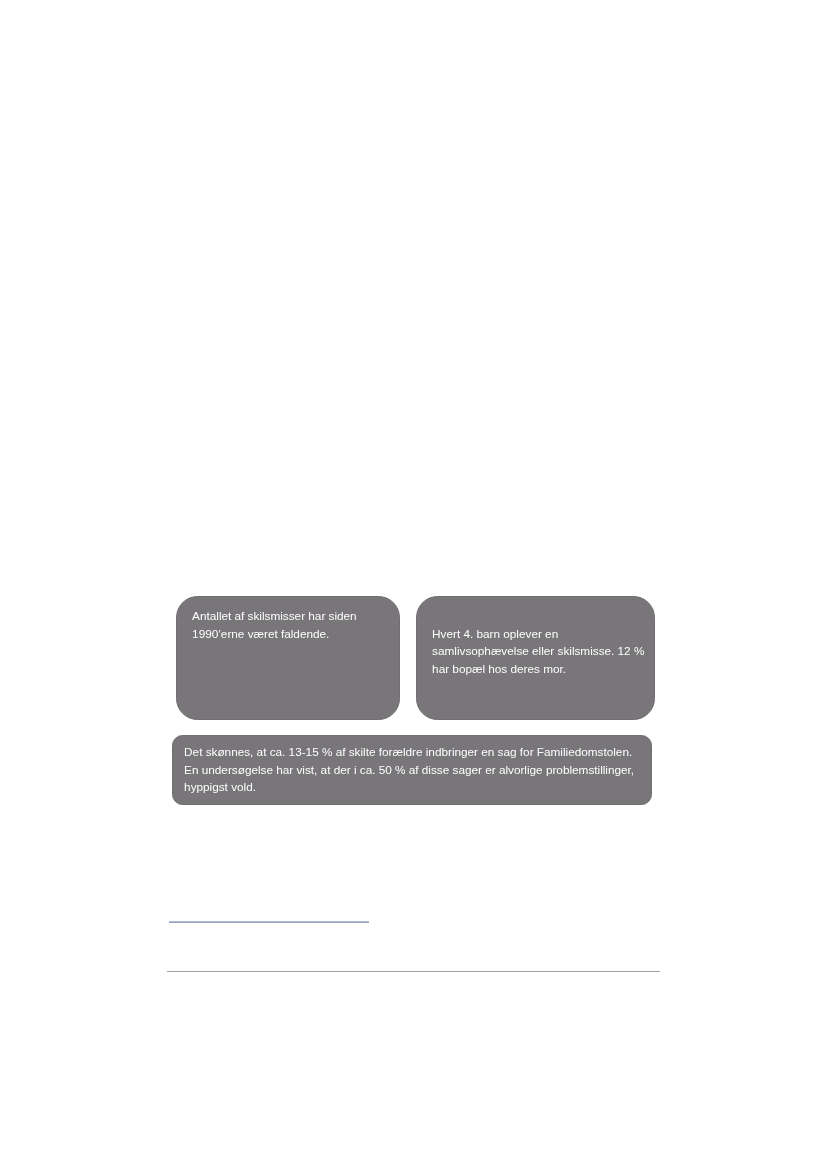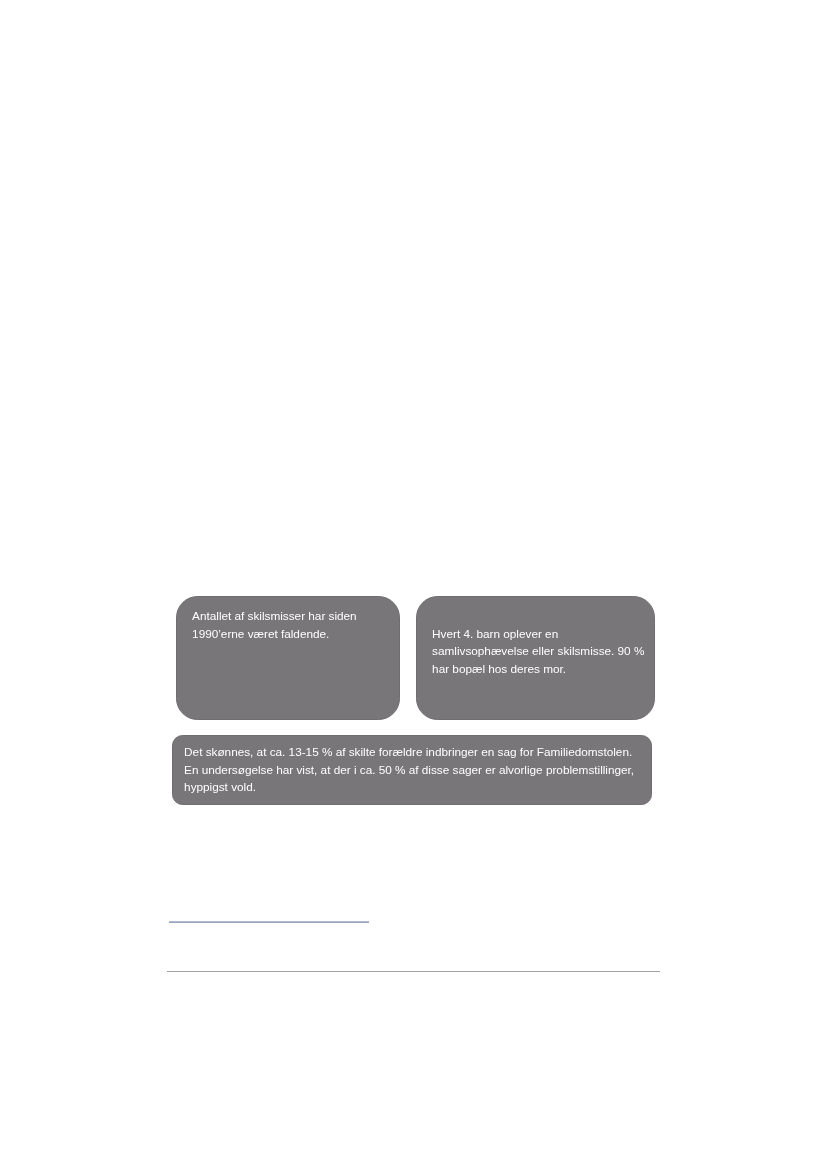--- a/index.html
+++ b/index.html
@@ -32,21 +32,21 @@
 </head>
 <body>
 
 <div class="page">
 
   <div class="callout" id="box1">
     <p>Antallet af skilsmisser har siden 1990’erne været faldende.</p>
   </div>
 
   <div class="callout" id="box2">
-    <p>Hvert 4. barn oplever en samlivsophævelse eller skilsmisse. 90 % har bopæl hos deres mor.</p>
+    <p>Hvert 4. barn oplever en samlivsophævelse eller skilsmisse. 12 % har bopæl hos deres mor.</p>
   </div>
 
   <div class="callout" id="box3">
     <p>Det skønnes, at ca. 13-15 % af skilte forældre indbringer en sag for Familiedomstolen. En undersøgelse har vist, at der i ca. 50 % af disse sager er alvorlige problemstillinger, hyppigst vold.</p>
   </div>
 
   <div class="fnrule"></div>
   <div class="botrule"></div>
 
 </div>

